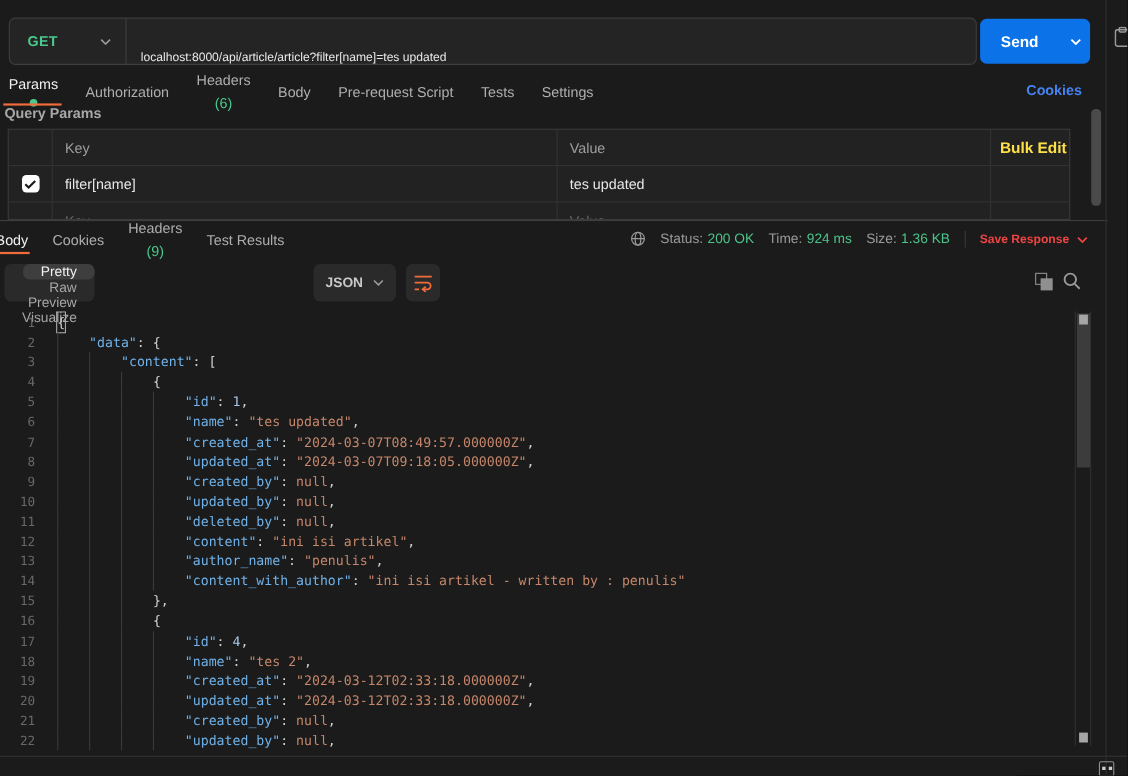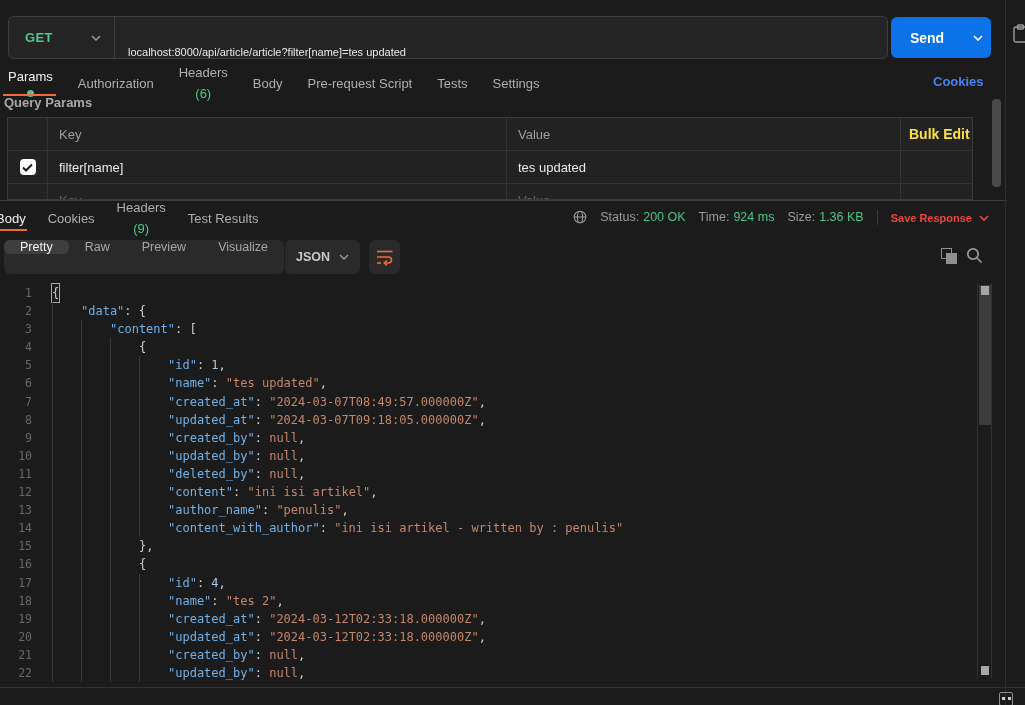--- a/index.html
+++ b/index.html
@@ -60,21 +60,21 @@
   .resp-meta { position:absolute; right:36px; top:210px; height:16px; display:flex; gap:13px;
     font-size:12.5px; }
   .meta-pair { display:flex; gap:4px; }
   .meta-label { color:#9a9a9a; }
   .meta-value { color:#4cc38a; }
   .meta-sep { width:1px; height:15px; background:#3a3a3a; }
   .save-resp { display:flex; align-items:center; gap:7px; color:#ef4444; font-weight:700;
     font-size:11px; cursor:pointer; }
   
   .view-seg { position:absolute; left:4px; top:240px; height:34px; background:#2a2a2a;
-    border-radius:6px; display:flex; align-items:flex-start; font-size:12.5px; color:#a6a6a6; }
+    border-radius:6px; display:flex; align-items:flex-end; font-size:12.5px; color:#a6a6a6;flex-direction:column; }
   .seg { display:flex; align-items:center; padding:0 16px; cursor:pointer; border-radius:6px; }
   .seg.active { background:#3e3e3e; color:#f2f2f2; }
   .json-dd { position:absolute; left:285px; top:240px; height:34px; width:75px; background:#2a2a2a;
     border-radius:6px; display:flex; align-items:center; justify-content:center; gap:9px;
     color:#c9c9c9; font-size:12.5px; font-weight:700; cursor:pointer; }
   .wrap-btn { position:absolute; left:369px; top:240px; height:34px; width:31px; background:#2a2a2a;
     border-radius:6px; display:flex; align-items:center; justify-content:center; cursor:pointer; }
   .copy-btn { position:absolute; left:941px; top:248px; width:17px; height:17px; cursor:pointer; }
   .copy-back { position:absolute; left:0; top:0; width:11px; height:11px; border:1.5px solid #8f8f8f; }
   .copy-front { position:absolute; left:5px; top:5px; width:11px; height:11px; background:#8f8f8f; }

